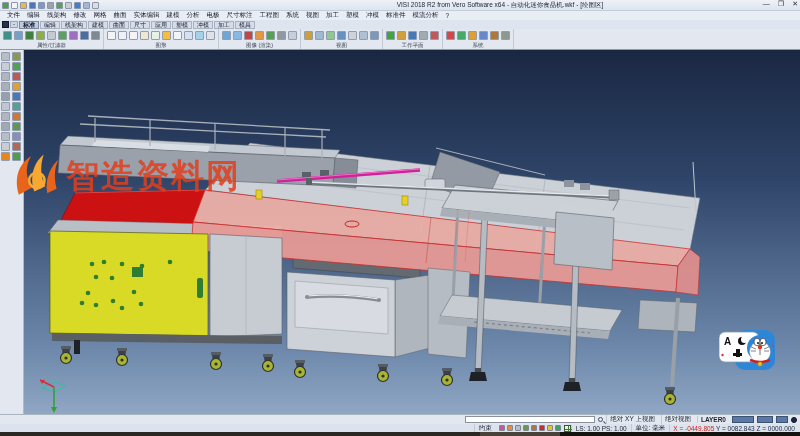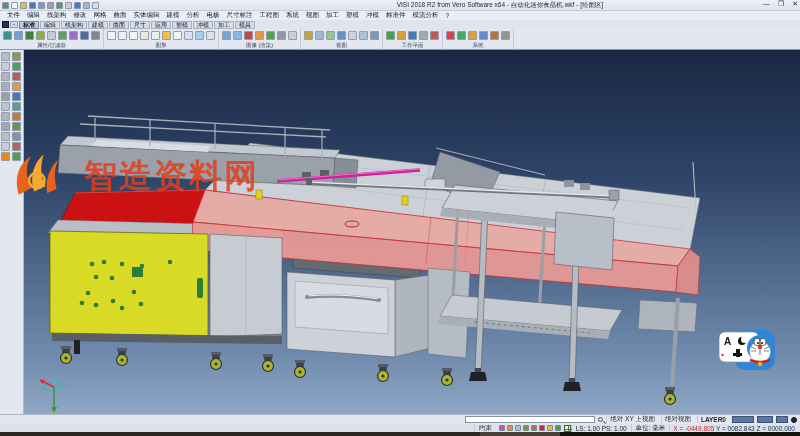--- a/index.html
+++ b/index.html
@@ -36,21 +36,21 @@
   #left-strip{position:absolute;left:0;top:50px;width:24px;height:364px;background:#e3e8f0;border-right:1px solid #b0b9c6;}
   #left-icons{display:grid;grid-template-columns:repeat(2,10px);gap:1px;padding:2px 1px;}
   .licon{width:9px;height:9px;border:1px solid #939db0;border-radius:1px;}
 
   
   #viewport{position:absolute;left:24px;top:50px;width:776px;height:364px;
     background:linear-gradient(to bottom,var(--viewport-top,#1a2742),#2e4468 35%,#6d88ab 82%,var(--viewport-bottom,#90a7c4));}
   #model-svg{position:absolute;left:0;top:0;}
 
   
-  #watermark{position:absolute;left:10px;top:150px;display:flex;align-items:center;gap:24px;pointer-events:none;}
+  #watermark{position:absolute;left:10px;top:150px;display:flex;align-items:center;gap:6px;pointer-events:none;}
   #watermark-text{font-size:33px;font-weight:bold;color:rgba(226,62,28,.85);letter-spacing:2px;white-space:nowrap;}
 
   
   #ucs-triad{position:absolute;left:36px;top:374px;pointer-events:none;}
 
   
   #sticker{position:absolute;left:719px;top:328px;pointer-events:none;}
 
   
   #status1{position:absolute;left:0;top:414px;width:800px;height:10px;background:#e3e8f0;border-top:1px solid #aab3c0;display:flex;align-items:center;justify-content:flex-end;padding-right:3px;gap:3px;}

